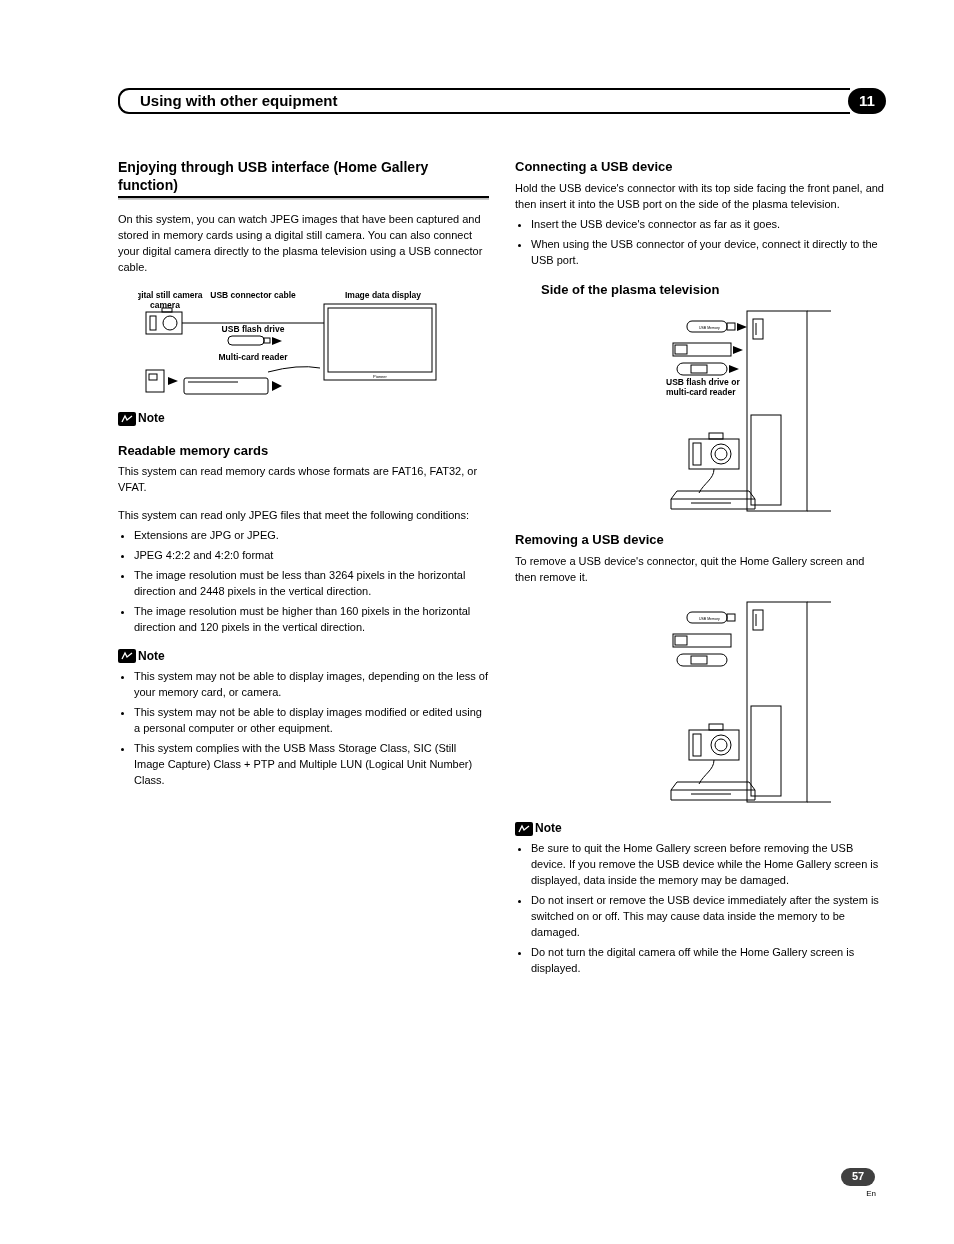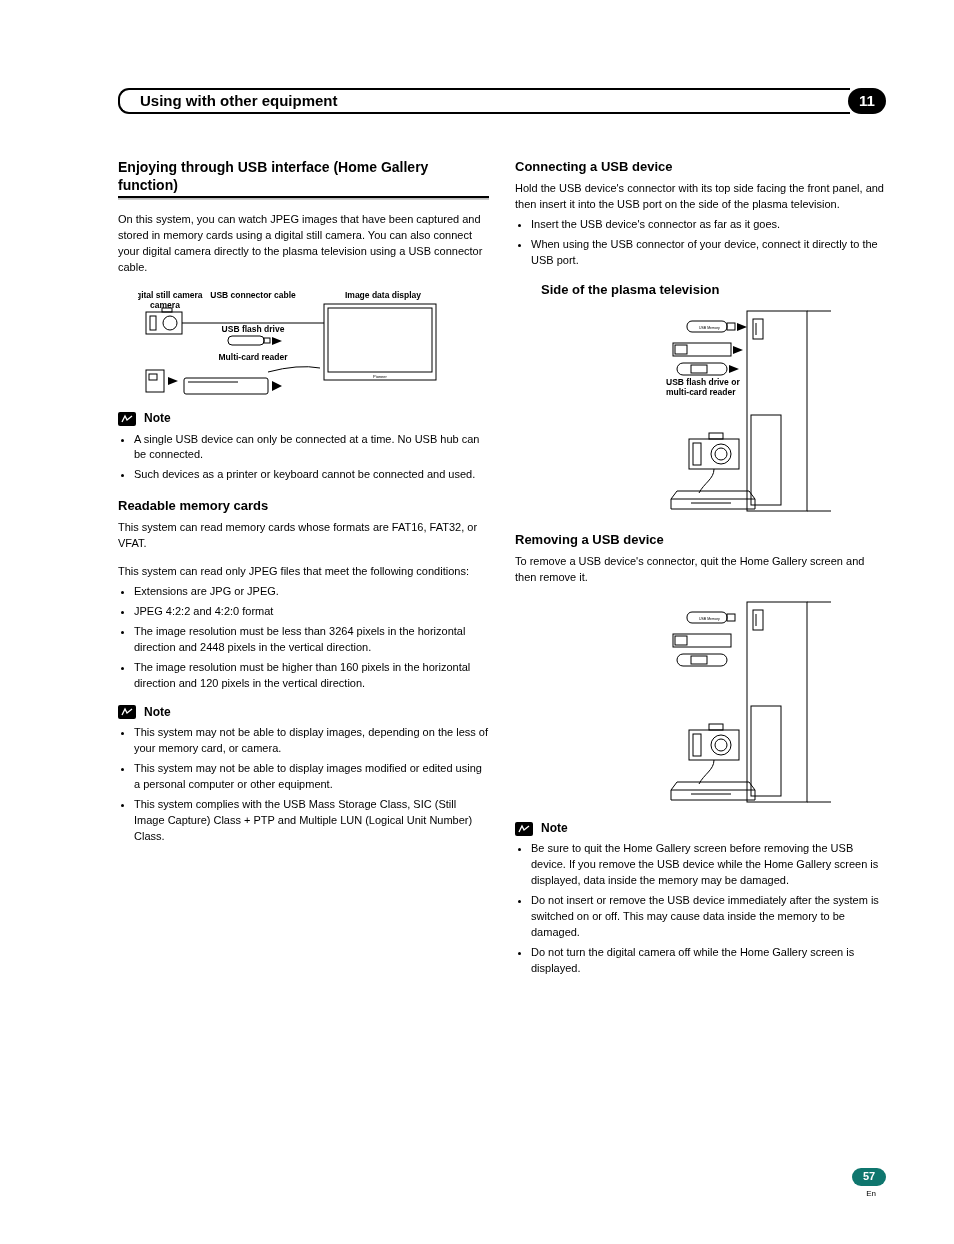--- a/index.html
+++ b/index.html
@@ -93,21 +93,21 @@
   }
   ul.bullets li {
     margin-bottom: 4px;
   }
   .note-block {
     margin: 10px 0 4px 0;
   }
   .note-label {
     display: flex;
     align-items: center;
-    column-gap: 8px;
+    column-gap: 2px;
     margin-bottom: 4px;
   }
   .note-icon {
     width: 18px;
     height: 14px;
     background: #000;
     color: #fff;
     border-radius: 2px;
     display: flex;
     align-items: center;
@@ -121,25 +121,25 @@
   .figure {
     margin: 8px auto 12px auto;
   }
   .caption-small {
     font-weight: 700;
     font-size: 13px;
     margin-bottom: 4px;
   }
   .page-num-badge {
     position: absolute;
-    right: 68px;
+    right: 79px;
     bottom: 58px;
     width: 34px;
     height: 18px;
-    background: #0f766e;
+    background: #404040;
     color: #fff;
     font-weight: 700;
     font-size: 11px;
     border-radius: 9px;
     display: flex;
     align-items: center;
     justify-content: center;
   }
   .page-lang {
     position: absolute;
@@ -209,24 +209,20 @@
 
       <div class="note-block">
         <div class="note-label">
           <span class="note-icon">
             <svg width="12" height="10" viewBox="0 0 12 10">
                 <path d="M1 8 L4 2 L6 6 L11 2" stroke="#fff" stroke-width="1.3" fill="none"></path>
               </svg>
           </span>
           <span class="note-text">Note</span>
         </div>
-        <ul class="bullets">
-          <li>A single USB device can only be connected at a time. No USB hub can be connected.</li>
-          <li>Such devices as a printer or keyboard cannot be connected and used.</li>
-        </ul>
       </div>
 
       <div class="sub-heading">Readable memory cards</div>
       <p class="body-text">This system can read memory cards whose formats are FAT16, FAT32, or VFAT.</p>
 
       <p class="body-text" style="margin-bottom:4px;">This system can read only JPEG files that meet the following conditions:</p>
       <ul class="bullets">
         <li>Extensions are JPG or JPEG.</li>
         <li>JPEG 4:2:2 and 4:2:0 format</li>
         <li>The image resolution must be less than 3264 pixels in the horizontal direction and 2448 pixels in the vertical direction.</li>

